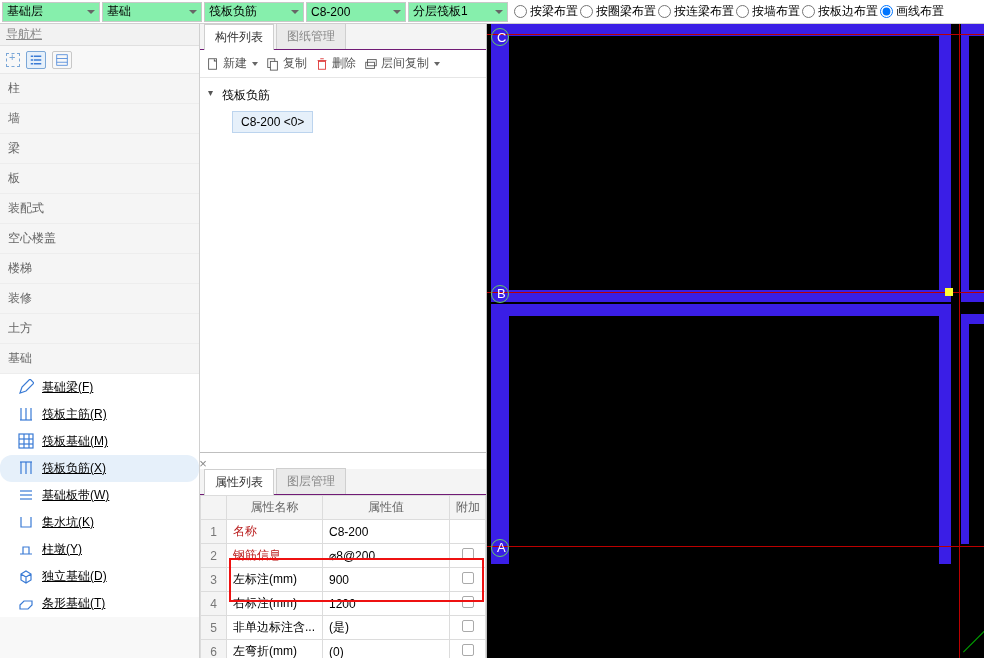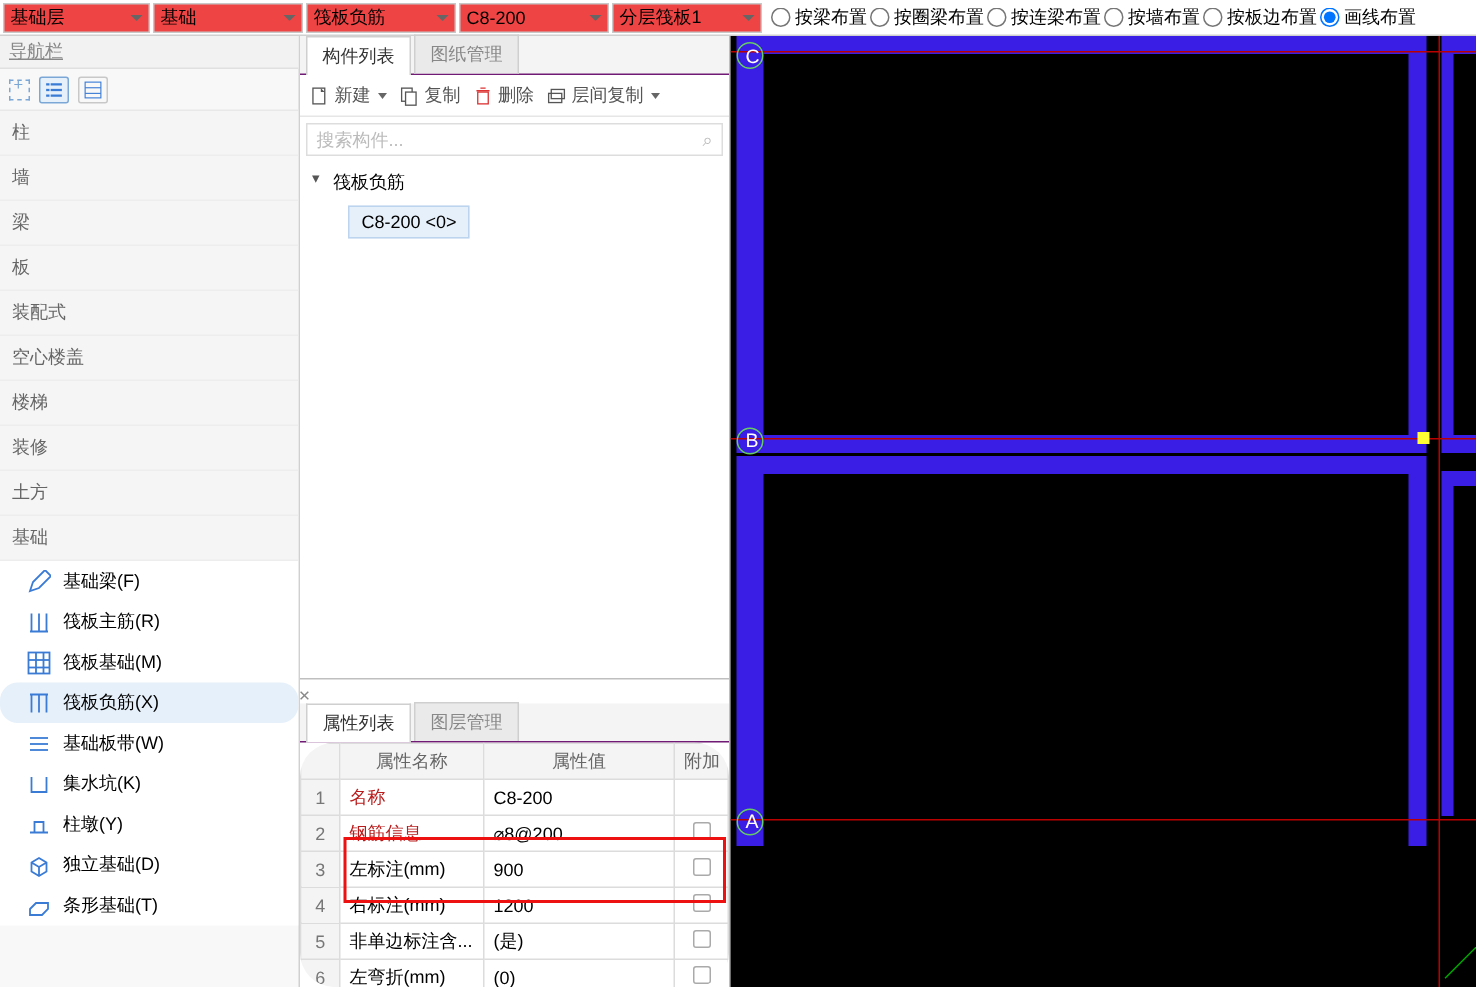--- a/index.html
+++ b/index.html
@@ -1,41 +1,41 @@
 <!DOCTYPE html>
 <html><head>
 <meta charset="utf-8">
 <style>
 * { box-sizing: border-box; margin: 0; padding: 0; font-family: "Microsoft YaHei", sans-serif; font-size: 12px; }
 body { width: 984px; height: 658px; background: #fff; overflow: hidden; display: flex; flex-direction: column; }
 
 
 .topbar { display: flex; align-items: center; height: 24px; border-bottom: 1px solid #d0d0d0; background: #fff; padding: 0 2px; }
-.combo { height: 20px; border: 1px solid #c8c8c8; background: #ef4444; display: flex; align-items: center; justify-content: space-between; padding: 0 4px; margin-right: 2px; text-align: center; }
+.combo { height: 20px; border: 1px solid #c8c8c8; background: #86efac; display: flex; align-items: center; justify-content: space-between; padding: 0 4px; margin-right: 2px; text-align: center; }
 .combo .caret { width: 0; height: 0; border-left: 4px solid transparent; border-right: 4px solid transparent; border-top: 4px solid #666; margin-left: 4px; }
 .radios { display: flex; align-items: center; gap: 2px; margin-left: 4px; }
 .radio { display: flex; align-items: center; gap: 3px; cursor: pointer; }
 .radio input { margin: 0; }
 
 
 .main { display: flex; flex: 1; min-height: 0; }
 
 
 .nav { width: 200px; border-right: 1px solid #d0d0d0; display: flex; flex-direction: column; background: #f8f8f8; }
 .nav-header { height: 22px; display: flex; align-items: center; padding: 0 6px; color: #888; background: #f2f2f2; border-bottom: 1px solid #e0e0e0; text-decoration: underline; }
 .nav-toolbar { height: 28px; display: flex; align-items: center; gap: 6px; padding: 0 6px; border-bottom: 1px solid #e8e8e8; }
 .nav-toolbar span.dashed { width: 14px; height: 14px; border: 1px dashed #7ba7d7; display: inline-block; position: relative; }
 .nav-toolbar span.dashed::after { content: "+"; position: absolute; top: -3px; left: 2px; color: #7ba7d7; font-size: 11px; }
 .nav-toolbar .ticon { width: 20px; height: 18px; border: 1px solid #c8c8c8; border-radius: 2px; display: flex; align-items: center; justify-content: center; }
 .nav-toolbar .ticon.active { background: #e6f0fa; border-color: #7ba7d7; }
 .nav-toolbar .ticon svg { width: 12px; height: 12px; }
 .nav-groups { flex: 1; overflow-y: auto; }
 .nav-group-head { padding: 6px 8px; border-bottom: 1px solid #ededed; background: #f5f5f5; color: #666; cursor: pointer; }
 .nav-items { background: #fff; }
-.nav-item { display: flex; align-items: flex-end; gap: 8px; padding: 5px 10px 5px 18px; cursor: pointer; }
+.nav-item { display: flex; align-items: flex-start; gap: 8px; padding: 5px 10px 5px 18px; cursor: pointer; text-decoration: underline; }
 .nav-item.active { background: #e6f0fa; border-radius: 12px; }
 .nav-item .iicon { width: 16px; height: 16px; display: flex; align-items: center; justify-content: center; color: #3a7bd5; }
 .nav-item.active .iicon { color: #3a7bd5; }
 
 
 .mid { width: 287px; display: flex; flex-direction: column; border-right: 1px solid #bfbfbf; }
 .panel-top { flex: 1; display: flex; flex-direction: column; min-height: 0; border-bottom: 1px solid #bfbfbf; position: relative; }
 .panel-tabs { display: flex; align-items: flex-end; height: 26px; background: #f4f4f4; border-bottom: 1px solid #701a75; padding-left: 4px; position: relative; }
 .tab { padding: 4px 10px; border: 1px solid #cfcfcf; border-bottom: none; margin-right: 2px; background: #eaeaea; color: #888; cursor: pointer; }
 .tab.active { background: #fff; color: #333; position: relative; top: 1px; }
@@ -46,21 +46,21 @@
 .search { margin: 4px 4px 0 4px; height: 22px; border: 1px solid #ddd; display: flex; align-items: center; padding: 0 6px; color: #aaa; }
 .search input { border: none; flex: 1; outline: none; font-size: 12px; color: #555; }
 .search input::placeholder { color: #bbb; }
 .tree { padding: 6px 4px; }
 .tree-node { padding: 3px 6px 3px 18px; position: relative; }
 .tree-node::before { content: "▾"; position: absolute; left: 4px; top: 3px; color: #555; font-size: 10px; }
 .tree-child { margin-left: 28px; margin-top: 4px; padding: 3px 8px; background: #e6f0fa; border: 1px solid #bcd4ee; display: inline-block; }
 .closer { position: absolute; top: 2px; right: 4px; width: 14px; height: 14px; color: #888; cursor: pointer; font-size: 13px; line-height: 14px; text-align: center; }
 
 .panel-bottom { height: 205px; display: flex; flex-direction: column; }
-.grid { flex: 1; overflow: hidden; position: relative; border-radius: 23px; }
+.grid { flex: 1; overflow: hidden; position: relative; }
 .grid table { width: 100%; border-collapse: collapse; table-layout: fixed; }
 .grid th, .grid td { border: 1px solid #dcdcdc; padding: 3px 6px; text-align: left; height: 20px; overflow: hidden; white-space: nowrap; }
 .grid th { background: #f4f4f4; color: #666; font-weight: normal; text-align: center; }
 .grid td.rownum { background: #f4f4f4; text-align: center; width: 26px; color: #777; }
 .grid td.link { color: #b91c1c; }
 .grid .hl td { position: relative; }
 .hl-outline { position: absolute; border: 2px solid #e11; pointer-events: none; left: 29px; right: 2px; }
 .grid td.chk { text-align: center; }
 .grid td.chk span { display: inline-block; width: 12px; height: 12px; border: 1px solid #aaa; border-radius: 2px; }
 
@@ -284,24 +284,20 @@
           </div>
         <div class="tbtn">
             <svg viewBox="0 0 16 16">
               <rect x="2" y="6" width="10" height="7" fill="none" stroke="#555"></rect>
               <rect x="4" y="3" width="10" height="7" fill="none" stroke="#555"></rect>
             </svg>
             <span>层间复制</span>
             <span class="caret"></span>
           </div>
       </div>
-      <div class="search">
-        <input placeholder="搜索构件..." style="">
-        <span style="color:#bbb">⌕</span>
-      </div>
       <div class="tree">
         <div class="tree-node">筏板负筋</div>
         <div class="tree-child">C8-200  &lt;0&gt;</div>
       </div>
     </div>
 
     <div class="panel-bottom">
       <div class="closer" style="position:relative;float:right;margin:2px 4px 0 0">×</div>
       <div class="panel-tabs">
         <div class="tab active">属性列表</div>

